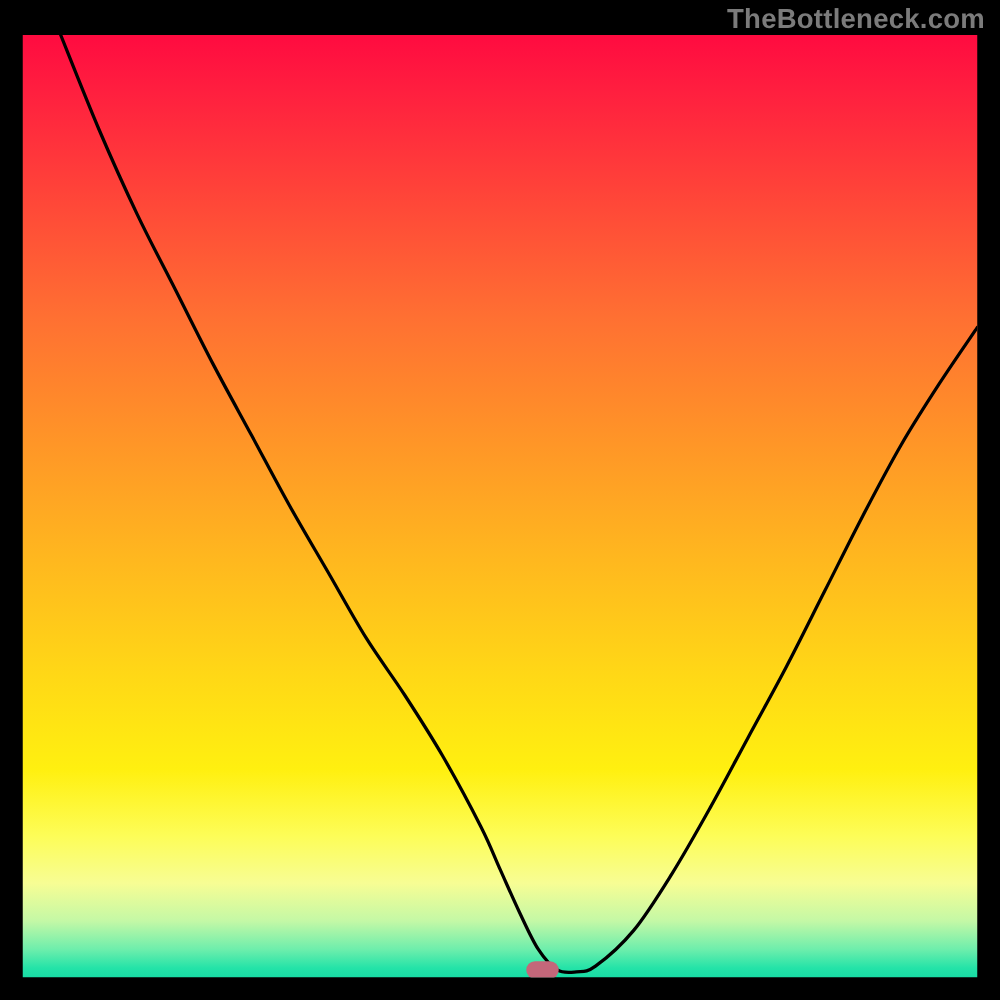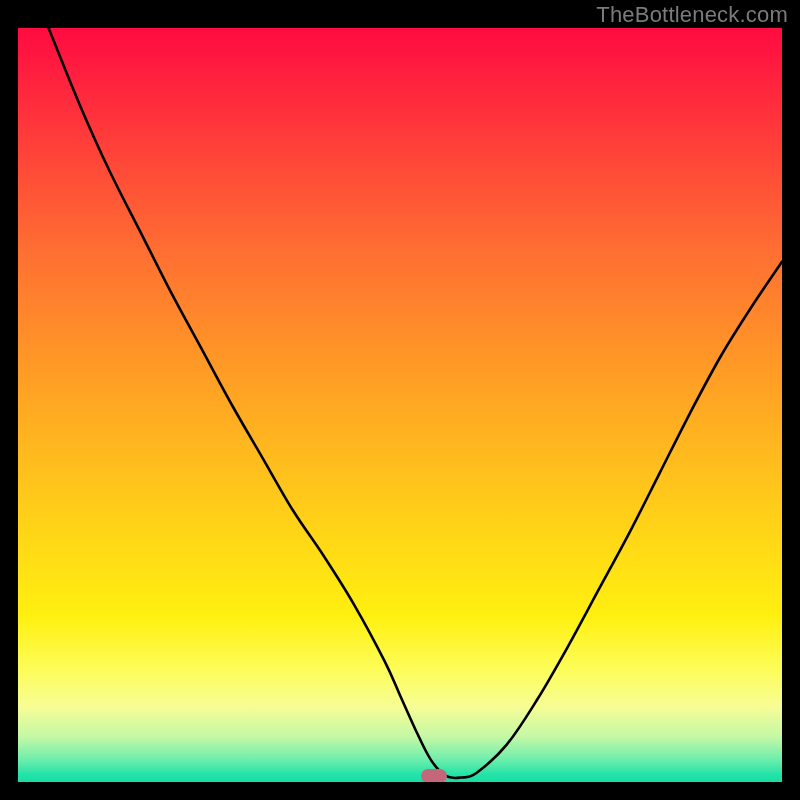--- a/index.html
+++ b/index.html
@@ -16,21 +16,21 @@
     width: 800px;
     height: 800px;
     background: #000;
   }
   .attribution {
     position: absolute;
     top: 2px;
     right: 12px;
     color: #7b7b7b;
     font-size: 22px;
-    font-weight: 400;
+    font-weight: 700;
     letter-spacing: 0.2px;
     z-index: 10;
   }
   .plot-area {
     position: absolute;
     left: 18px;
     top: 28px;
     width: 764px;
     height: 754px;
     overflow: hidden;

